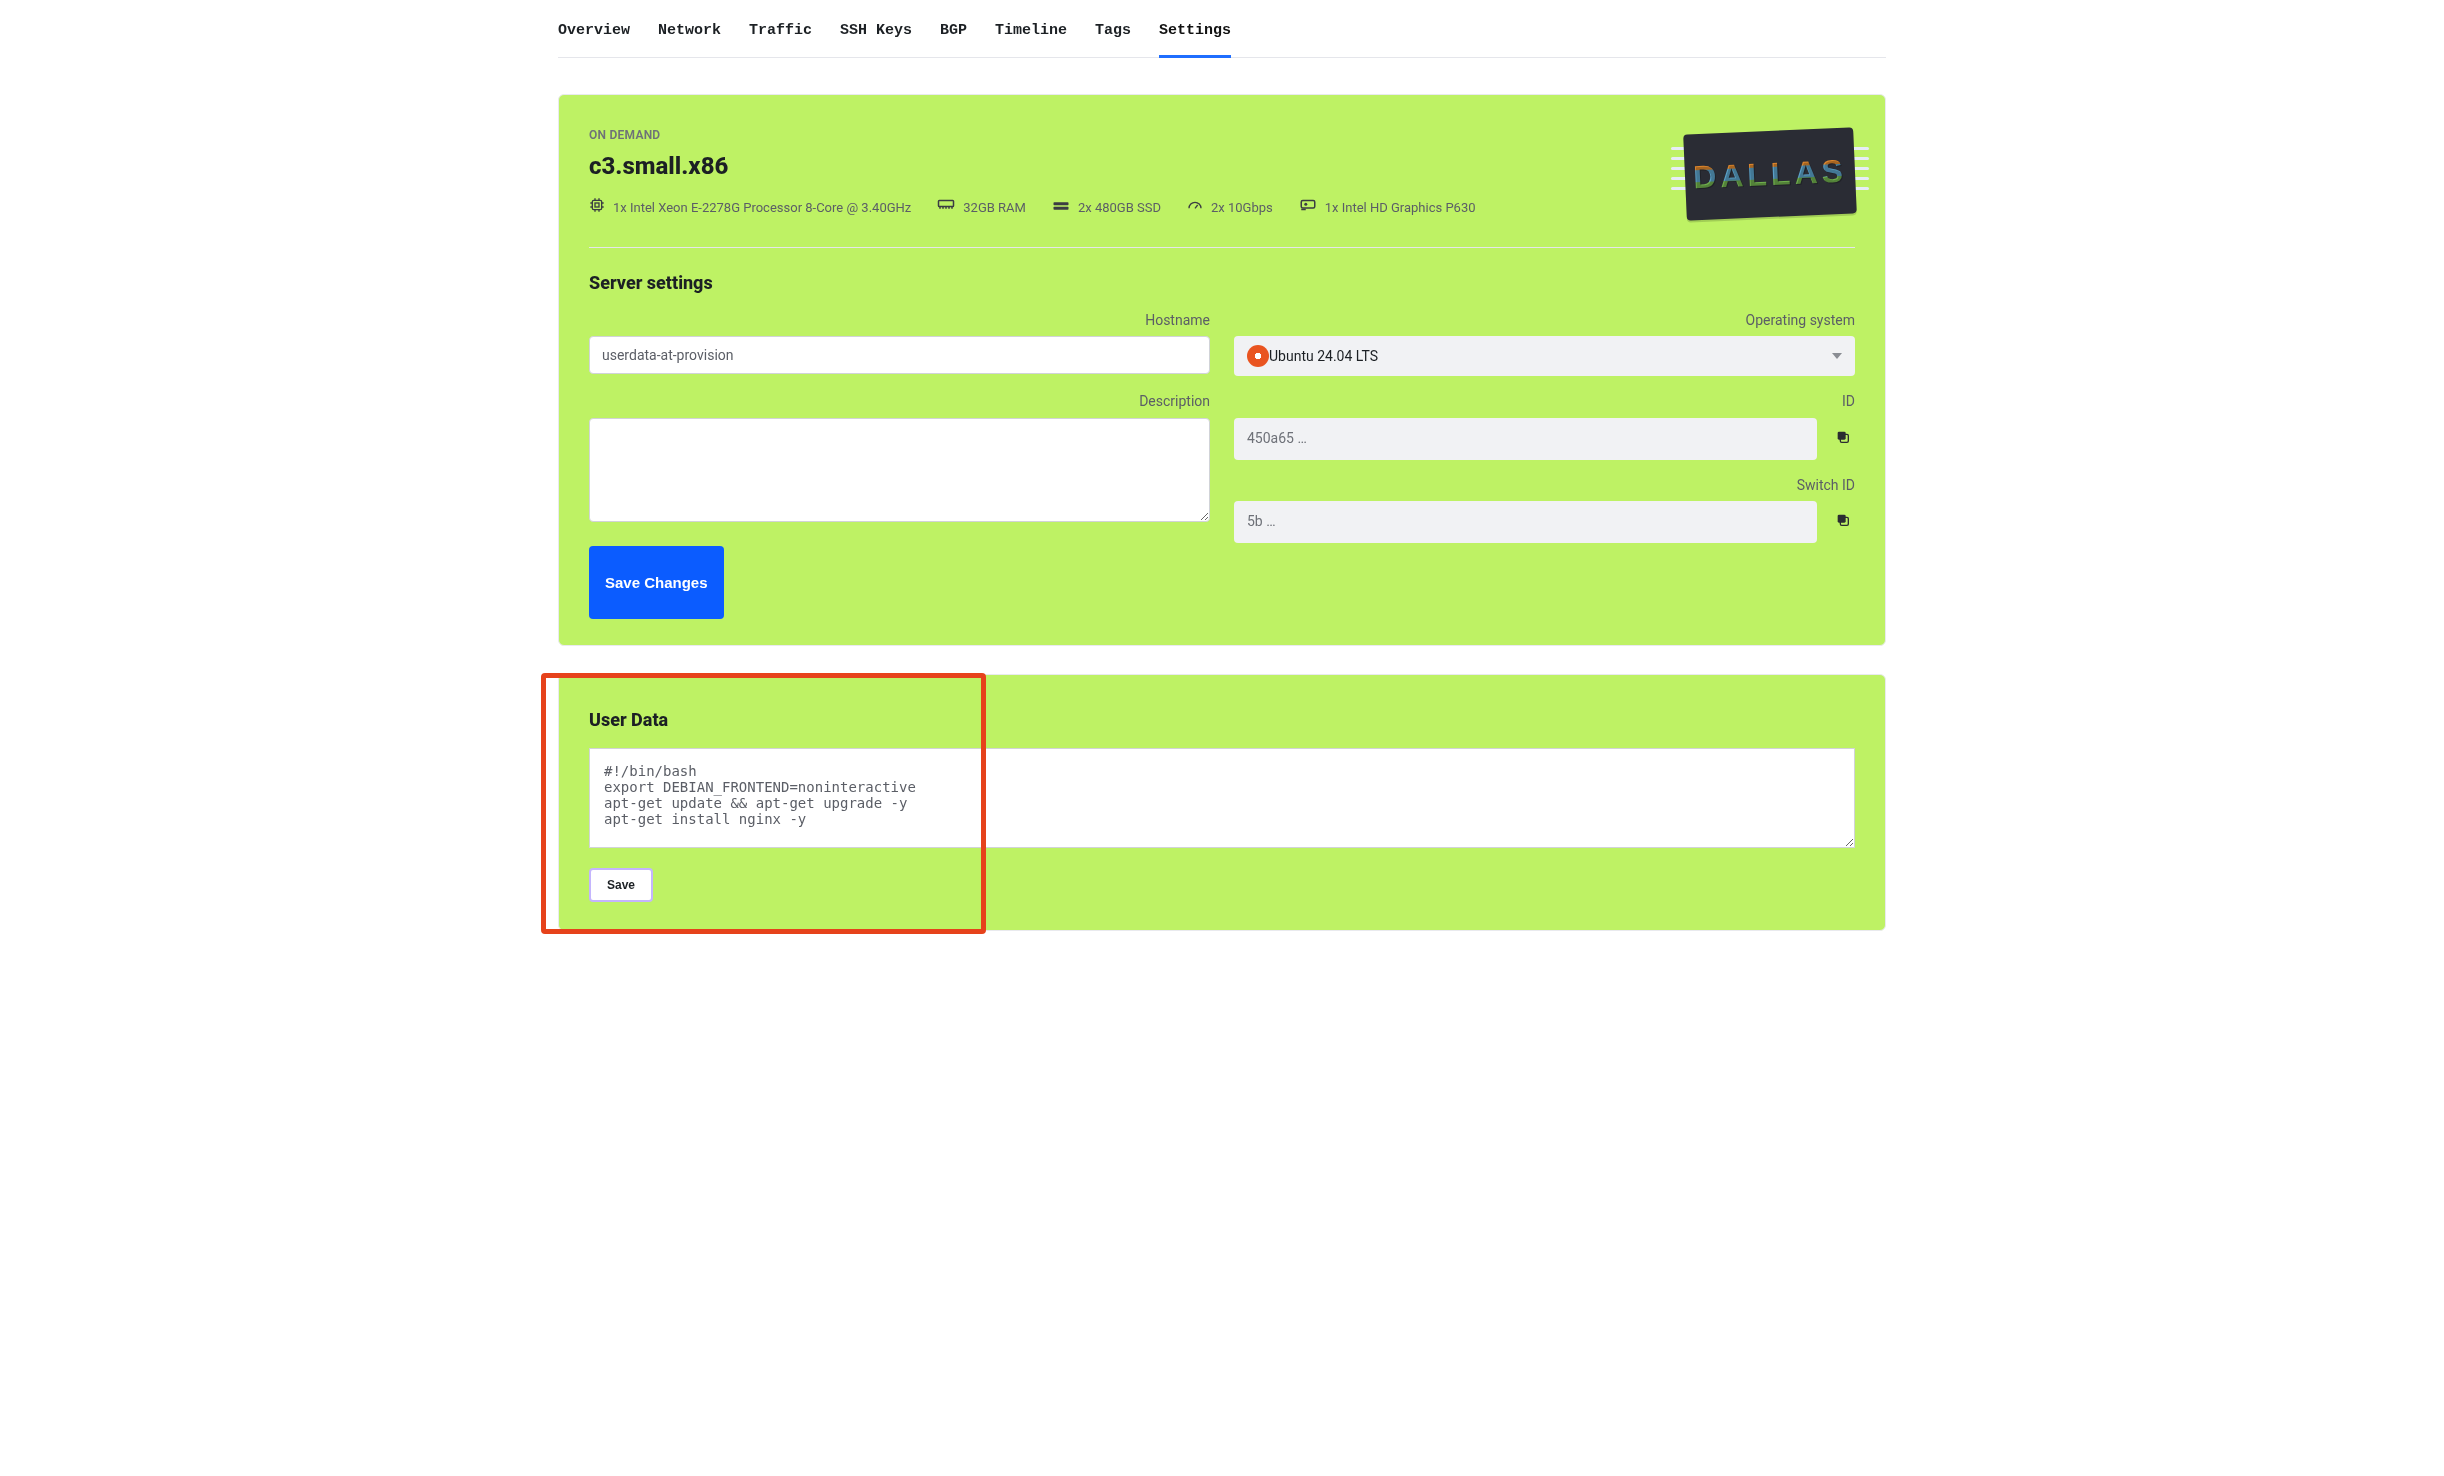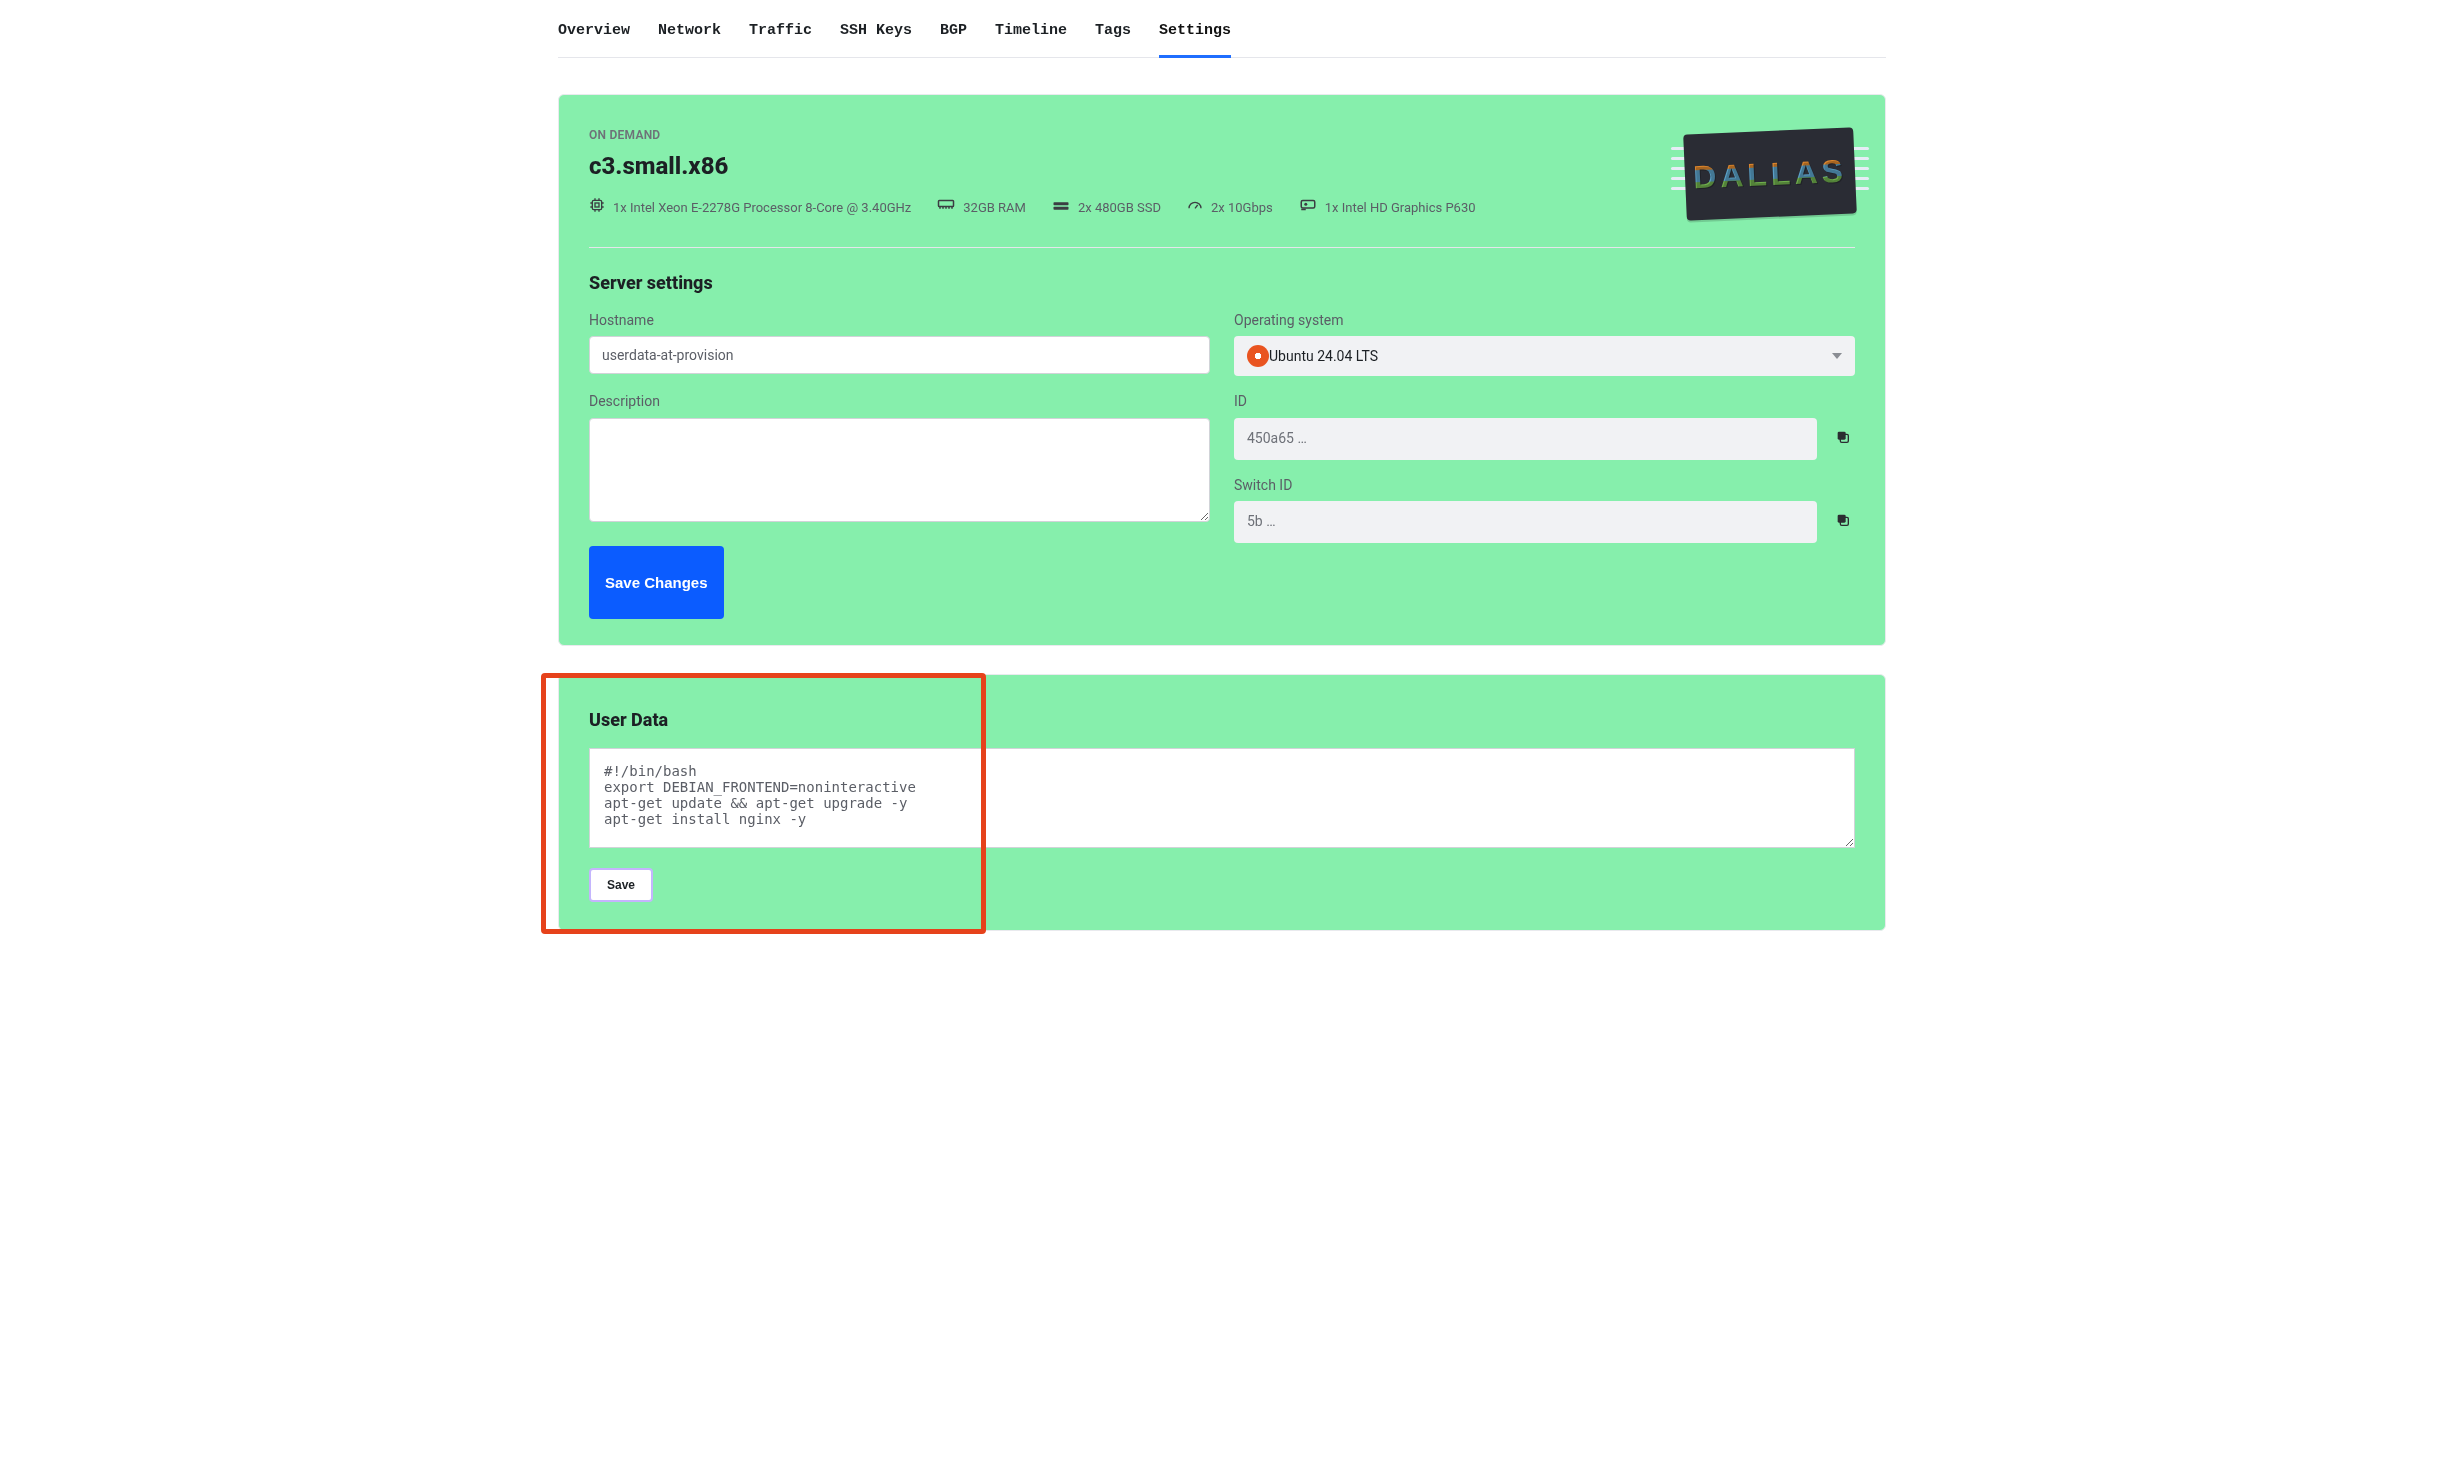--- a/index.html
+++ b/index.html
@@ -34,33 +34,33 @@
     margin-bottom:-1px;
     font-size:15px;
   }
   .tab.active { border-bottom-color: var(--brand-blue-underline); color:#111; }
   .card {
     border:1px solid var(--card-border);
     border-radius:6px;
     padding:32px 30px 26px;
     margin-top:36px;
     position:relative;
-    background:#86efac;
+    background:#bef264;
   }
   .header-row { display:flex; justify-content:space-between; align-items:flex-start; gap:24px; }
   .eyebrow { font-size:12px; letter-spacing:.02em; color:var(--muted2); font-weight:600; margin-bottom:6px; text-transform:uppercase; }
   .title { font-size:24px; font-weight:800; margin:0 0 14px; }
   .specs { display:flex; flex-wrap:wrap; gap:26px; row-gap:10px; align-items:center; color:var(--muted); font-size:13px; margin-bottom:18px; }
   .spec { display:flex; align-items:center; gap:8px; white-space:nowrap; }
   .spec svg { flex:0 0 auto; }
   hr.sep { border:none; border-top:1px solid var(--border); margin:10px 0 22px; }
   .section-title { font-size:18px; font-weight:800; margin:0 0 16px; }
   .grid { display:grid; grid-template-columns:1fr 1fr; gap:40px 24px; }
   .field { display:flex; flex-direction:column; gap:6px; }
-  .label { color:var(--muted); font-size:14px; }
+  .label { color:var(--muted); font-size:14px;text-align:right; }
   .input, .select, .readonly, .textarea {
     border:1px solid var(--border-input);
     border-radius:4px;
     font-size:14px;
     font-family:inherit;
   }
   .input { padding:10px 12px; color:var(--muted); background:#fff; }
   .textarea { padding:10px 12px; min-height:104px; resize:both; color:var(--text); background:#fff; }
   .readonly {
     background:var(--bg-disabled);

